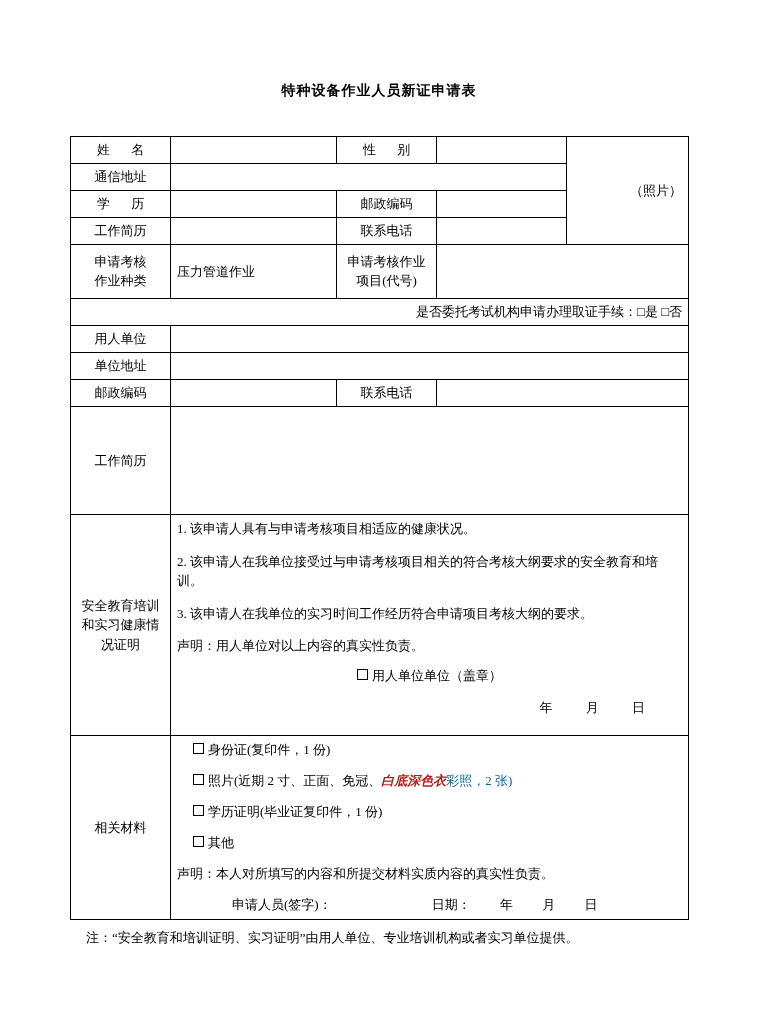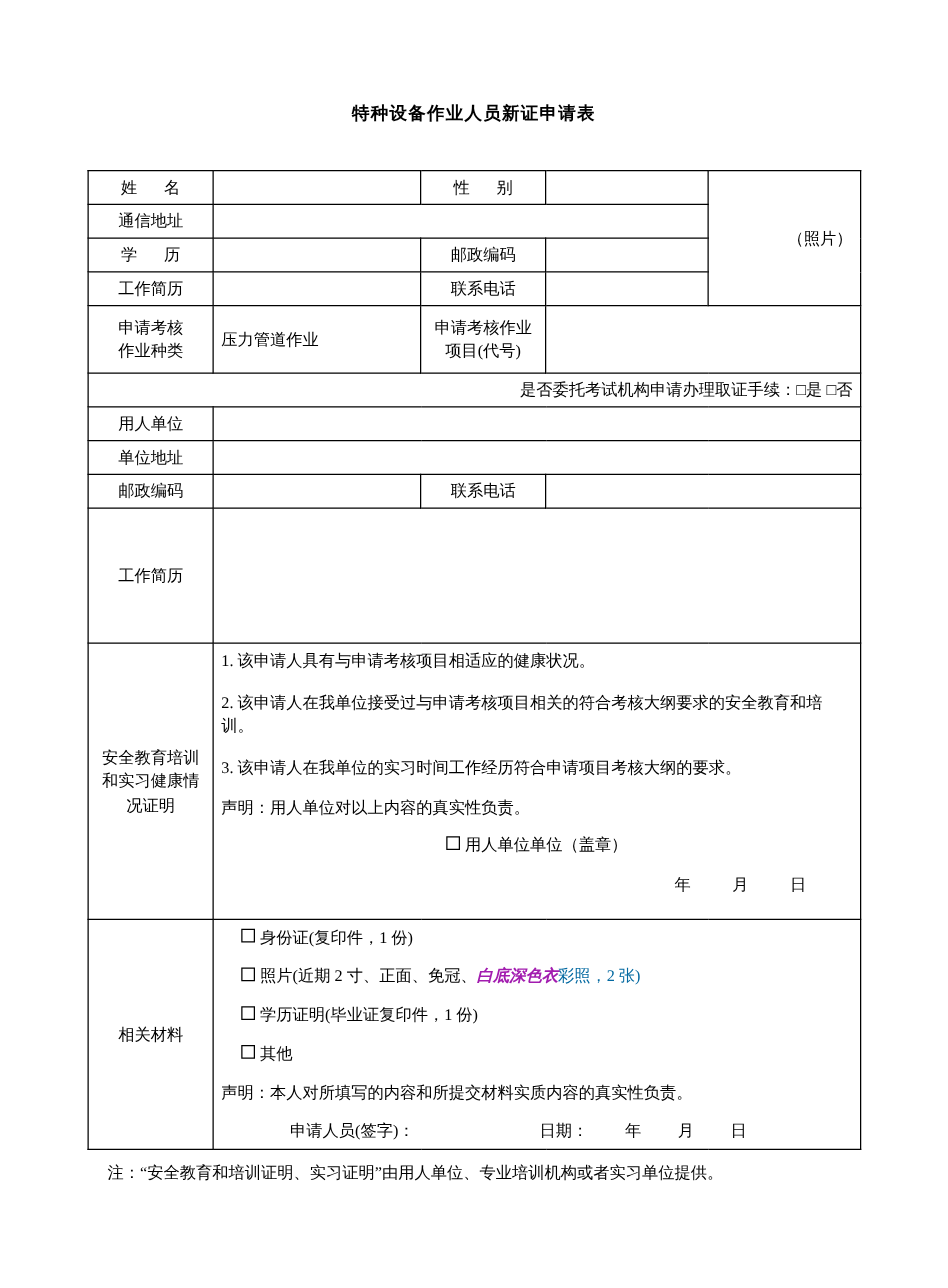--- a/index.html
+++ b/index.html
@@ -107,21 +107,21 @@
     line-height: 1.55;
     padding: 9px 10px 8px 10px;
   }
   .mat-body p {
     margin: 0 0 11px 0;
   }
   .mat-item {
     padding-left: 16px;
   }
   .red-italic {
-    color: #a21caf;
+    color: #b91c1c;
     font-weight: bold;
     font-style: italic;
   }
   .red {
     color: #0369a1;
   }
   .sign-row {
     margin-top: 8px;
     font-size: 13px;
     display: flex;

